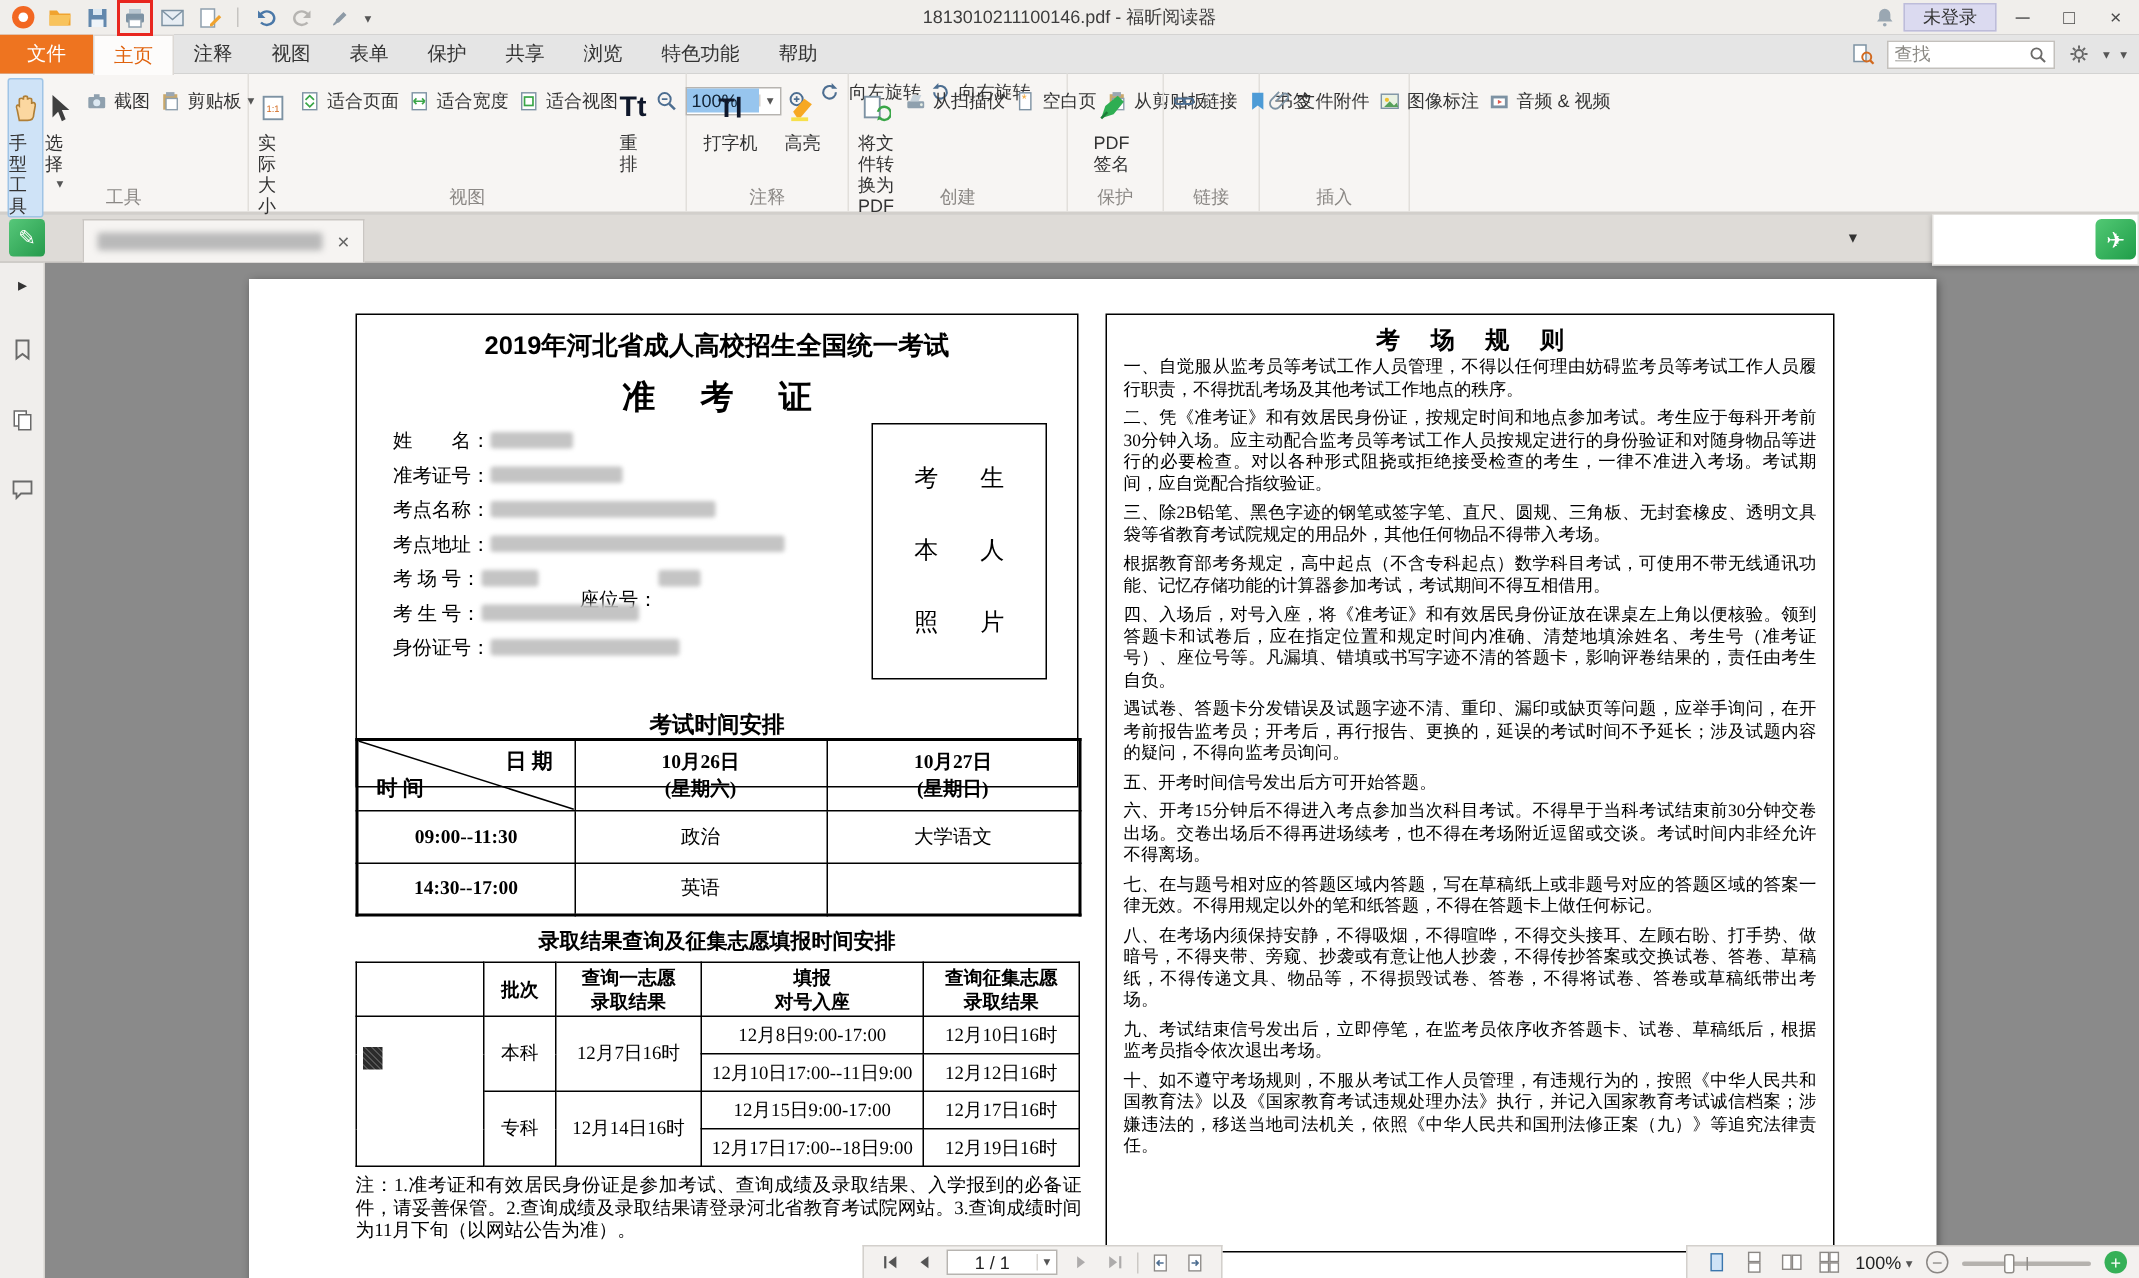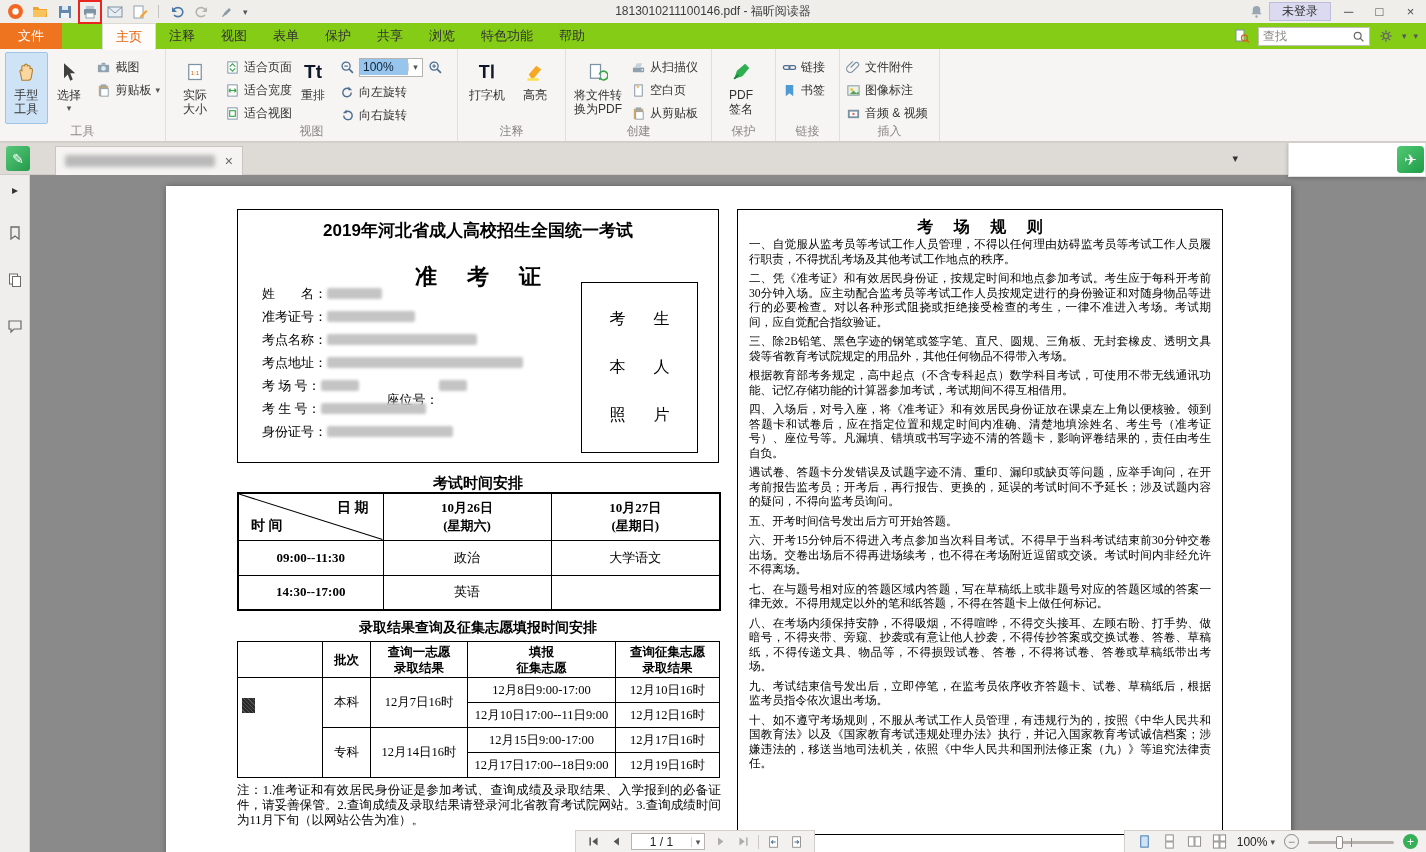--- a/index.html
+++ b/index.html
@@ -11,40 +11,40 @@
 .qat { display:flex; align-items:center; gap:7px; padding-left:6px; z-index:2; }
 .qicon { width:18px; height:18px; display:inline-flex; align-items:center; justify-content:center; }
 .redbox { outline:2px solid #e8261f; outline-offset:1px; }
 .qsep { width:1px; height:13px; background:#c6c4c1; margin:0 2px; }
 .wtitle { position:absolute; left:0; right:0; text-align:center; font-size:12px; color:#3c3c3c; pointer-events:none; }
 .wright { margin-left:auto; display:flex; align-items:center; gap:4px; padding-right:2px; z-index:2; }
 .login-btn { background:#dbdaf0; border:1px solid #bdbcd9; color:#333; font-size:12px; height:19px; padding:0 12px; font-family:inherit; }
 .winbtn { width:27px; height:20px; display:inline-flex; align-items:center; justify-content:center; color:#4a4a4a; font-size:13px; }
 
 
-.menubar { position:absolute; top:23px; left:0; right:0; height:26px; background:#84cc16; display:flex; align-items:stretch; z-index:49; }
+.menubar { position:absolute; top:23px; left:0; right:0; height:26px; background:#e5e5e5; display:flex; align-items:stretch; z-index:49; }
 .file-btn { width:62px; background:#ee7420; color:#fff; font-size:13px; border:none; font-family:inherit; }
-.menu-tabs { display:flex; align-items:center;padding-left:40px; }
+.menu-tabs { display:flex; align-items:center; }
 .mtab { padding:0 13px; line-height:26px; font-size:13px; color:#333; }
 .mtab.active { background:#fdfcfb; border:1px solid #ddd9d5; border-bottom:none; color:#e0620d; }
 .menu-right { margin-left:auto; display:flex; align-items:center; gap:7px; padding-right:8px; }
 .searchbox { width:112px; height:19px; background:#fff; border:1px solid #c3c0bc; display:flex; align-items:center; padding:0 4px; }
 .search-text { flex:1; color:#8a8883; font-size:12px; }
 .mini-caret { font-size:9px; color:#555; }
 
 
 .ribbon { position:absolute; top:49px; left:0; right:0; height:94px; background:#f7f5f3; border-bottom:2px solid #d2cfcb; display:flex; z-index:48; }
 .rgroup { position:relative; border-right:1px solid #e2dfdb; padding:3px 5px 15px; display:flex; align-items:flex-start; }
 .glabel { position:absolute; bottom:1px; left:0; right:0; text-align:center; color:#8b8885; font-size:12px; }
 .bigbtn { width:48px; min-height:72px; display:flex; flex-direction:column; align-items:center; padding-top:5px; gap:2px; border:1px solid transparent; border-radius:2px; }
 .bigbtn.selected { background:#cfe3f7; border-color:#9fc4e6; }
 .bico { height:28px; display:flex; align-items:center; justify-content:center; }
 .lbl2 { display:flex; flex-direction:column; align-items:center; line-height:14px; font-size:12px; color:#333; }
 .lbl1 { font-size:12px; color:#333; line-height:14px; }
-.smallcol { display:flex; flex-direction:column; gap:5px; margin-left:5px; padding-top:6px; }
+.smallcol { display:flex; flex-direction:row; gap:5px; margin-left:5px; padding-top:6px; }
 .smallbtn { display:flex; align-items:center; gap:4px; font-size:12px; color:#333; height:18px; white-space:nowrap; }
 .sico { width:16px; height:16px; display:inline-flex; align-items:center; justify-content:center; flex:none; }
 .caret { font-size:9px; color:#555; line-height:8px; }
 .glyphicon { font-family:Liberation Sans, sans-serif; font-weight:bold; color:#0f172a; }
 .zoomrow { display:flex; align-items:center; gap:4px; height:22px; margin-top:4px; }
 .zoombox { width:64px; height:19px; background:#fff; border:1px solid #b7b4b0; display:flex; align-items:center; }
 .zoomsel { flex:1; background:#97c5ee; color:#123; text-align:left; padding:1px 3px; font-size:12px; }
 .zoomdrop { width:14px; text-align:center; border-left:1px solid #d5d2ce; }
 
 
@@ -58,23 +58,23 @@
 .fw-green { width:27px; height:27px; background:linear-gradient(135deg,#52c974,#1f9d49); border-radius:4px; color:#fff; display:flex; align-items:center; justify-content:center; font-size:15px; }
 
 
 .sidestrip { position:absolute; left:0; top:175px; bottom:0; width:30px; background:#f0eeec; border-right:1px solid #d6d3cf; z-index:46; }
 .ss-item { position:absolute; left:0; width:30px; display:flex; justify-content:center; }
 
 
 .canvas { position:absolute; left:30px; top:175px; right:0; bottom:0; background:#8a8a8a; overflow:hidden; }
 .page { position:absolute; left:136px; top:11px; width:1125px; height:780px; background:#fff; box-shadow:1px 1px 6px rgba(0,0,0,.45); font-family:"Liberation Serif","DejaVu Serif",serif; color:#000; }
 
-.ticket-box { position:absolute; left:71px; top:23px; width:482px; height:254px; border:1px solid #000; }
+.ticket-box { position:absolute; left:71px; top:23px; width:482px; height:316px; border:1px solid #000; }
 .t-title { margin-top:9px; text-align:center; font-size:17px; font-weight:bold; font-family:"Liberation Sans","DejaVu Sans",sans-serif; }
-.t-sub { margin-top:20px; text-align:center; font-size:22px; font-weight:bold; letter-spacing:12px; text-indent:12px; font-family:"Liberation Sans","DejaVu Sans",sans-serif; }
+.t-sub { margin-top:8px; text-align:center; font-size:22px; font-weight:bold; letter-spacing:12px; text-indent:12px; font-family:"Liberation Sans","DejaVu Sans",sans-serif; }
 .fields { position:absolute; left:24px; top:72px; width:315px; }
 .frow { height:23px; display:flex; align-items:center; font-size:13px; }
 .flabel { white-space:pre; }
 .redact { display:inline-block; height:11px; background:#c4c4c4; filter:blur(1.5px); border-radius:2px; vertical-align:middle; }
 .pair2 { margin-left:28px;margin-top:28px; }
 .photo-box { position:absolute; left:343px; top:72px; width:117px; height:171px; border:1px solid #000; display:flex; flex-direction:column; align-items:center; justify-content:center; gap:27px; font-size:16px; }
 .photo-box span { white-space:pre; letter-spacing:6px; text-indent:6px; }
 
 .sec-title { position:absolute; left:71px; width:482px; text-align:center; font-weight:bold; font-family:"Liberation Sans","DejaVu Sans",sans-serif; }
 .sched-title { top:288px; font-size:15px; }
@@ -644,21 +644,21 @@
             <col style="width:48px">
             <col style="width:97px">
             <col style="width:148px">
             <col style="width:104px">
           </colgroup>
         <tbody>
             <tr style="height:36px">
           <td></td>
           <td class="hdrcell">批次</td>
           <td class="hdrcell"><span>查询一志愿</span><br><span>录取结果</span></td>
-          <td class="hdrcell"><span>填报</span><br><span>征集志愿</span></td>
+          <td class="hdrcell"><span>填报</span><br><span>对号入座</span></td>
           <td class="hdrcell"><span>查询征集志愿</span><br><span>录取结果</span></td>
         </tr>
         <tr style="height:25px">
           <td rowspan="4" class="blobcell"><span class="stamp-blob"></span></td>
           <td rowspan="2">本科</td>
           <td rowspan="2">12月7日16时</td>
           <td>12月8日9:00-17:00</td>
           <td>12月10日16时</td>
         </tr>
         <tr style="height:25px">

